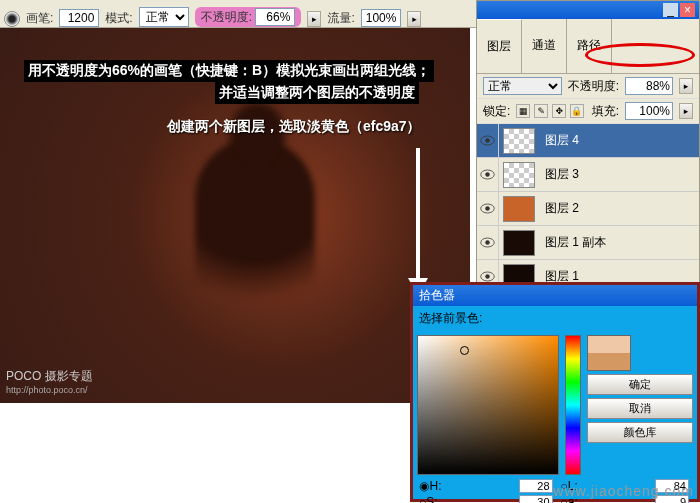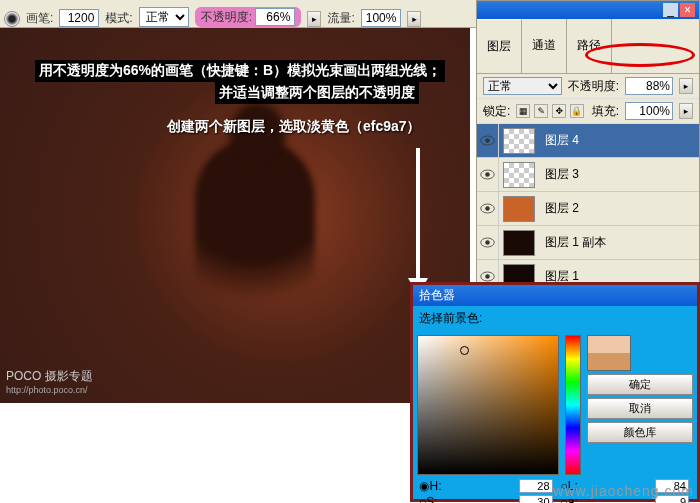--- a/index.html
+++ b/index.html
@@ -8,21 +8,21 @@
 .toolbar .lbl{color:#333}
 .toolbar .val{background:#fff;border:1px solid #7f9db9;padding:1px 4px;min-width:40px;display:inline-block;text-align:right}
 .toolbar select{border:1px solid #7f9db9;background:#fff;padding:1px 2px}
 .hl{background:#e67fc4;padding:1px 6px;border-radius:6px}
 .arrow-btn{background:linear-gradient(#f5f5f3,#d4d0c8);border:1px solid #aca899;width:14px;height:16px;font-size:9px;display:inline-flex;align-items:center;justify-content:center}
 .brush-dot{width:16px;height:16px;border:1px solid #888;border-radius:50%;background:radial-gradient(#222 30%,#fff 70%)}
 .main{position:relative;width:470px;height:375px;background:radial-gradient(circle at 60% 50%,#8a3b20 0%,#4a2115 45%,#3a1c15 100%);margin-top:0}
 .silhouette{position:absolute;left:195px;top:110px;width:120px;height:230px;background:radial-gradient(circle at 50% 20%,#2a1008 40%,transparent 60%);filter:blur(3px);border-radius:60px 60px 0 0}
 .silhouette:before{content:"";position:absolute;top:-35px;left:35px;width:55px;height:60px;background:#2a1008;border-radius:50% 50% 40% 40%;filter:blur(2px)}
 .caption{position:absolute;color:#fff;font-size:14px;font-weight:bold;text-shadow:1px 1px 2px #000}
-.cap1{top:32px;left:35px;background:#000;padding:2px 4px}
+.cap1{top:32px;left:24px;background:#000;padding:2px 4px}
 .cap2{top:54px;left:215px;background:#000;padding:2px 4px}
 .cap3{top:90px;left:167px}
 .arrow-down{position:absolute;left:408px;top:120px;width:20px;height:150px}
 .arrow-down:before{content:"";position:absolute;left:8px;top:0;width:4px;height:135px;background:#fff}
 .arrow-down:after{content:"";position:absolute;left:0;top:130px;border-left:10px solid transparent;border-right:10px solid transparent;border-top:18px solid #fff}
 .poco{position:absolute;left:6px;bottom:8px;color:#ccc;font-size:14px}
 .poco small{display:block;font-size:9px;color:#aaa}
 .layers{position:absolute;right:0;top:0;width:224px;background:#ece9d8;border:1px solid #9f9a85;height:290px}
 .lp-title{background:linear-gradient(#2a7ae0,#0a5bd4);color:#fff;padding:2px 4px;display:flex;justify-content:flex-end}
 .lp-tabs{display:flex;border-bottom:1px solid #aca899}

